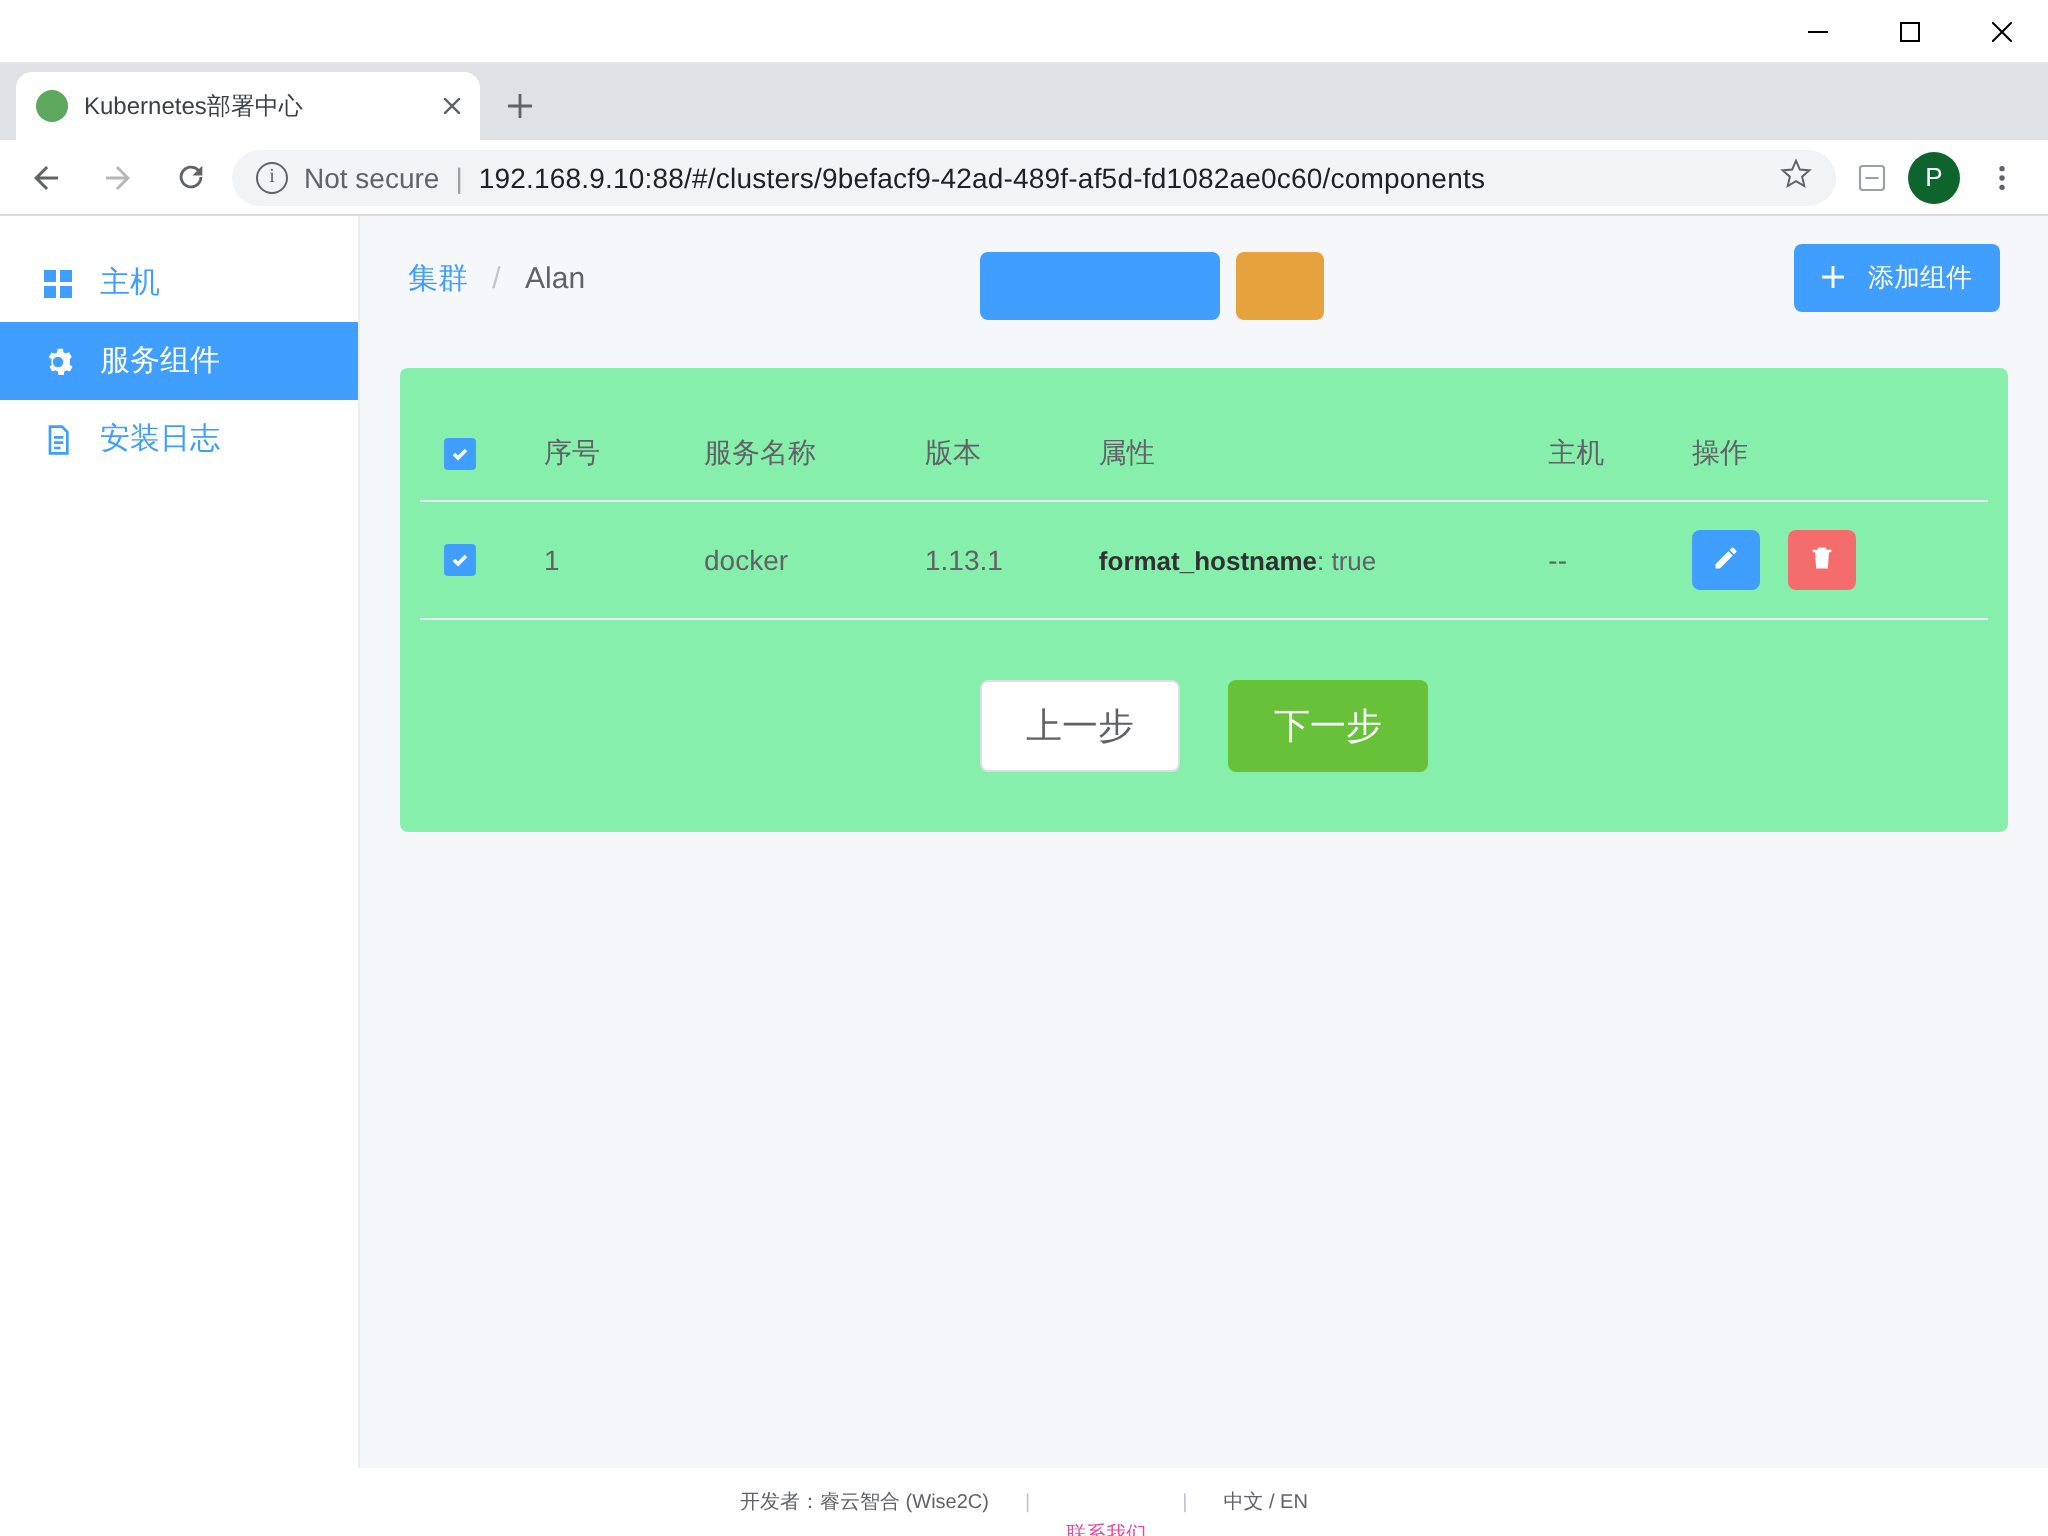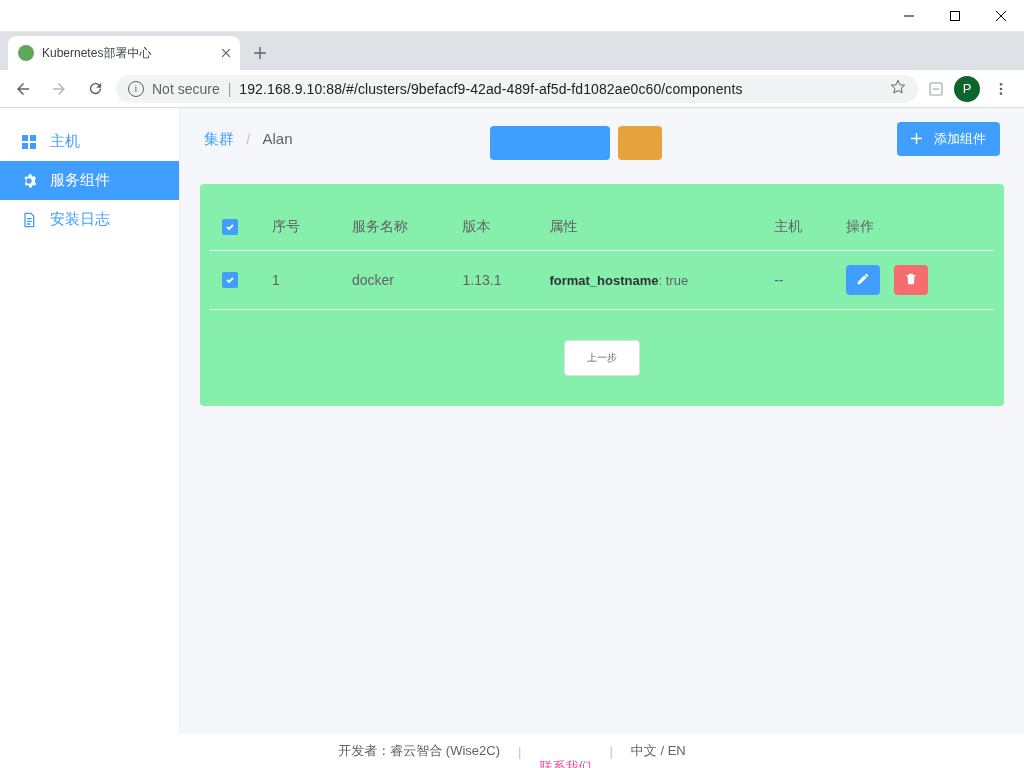--- a/index.html
+++ b/index.html
@@ -57,25 +57,25 @@
 tbody tr { border-bottom: 1px solid #ebeef5; }
 .chk { width: 16px; height: 16px; background: #409eff; border-radius: 2px; display: inline-flex; align-items: center; justify-content: center; color: #fff; font-size: 11px; }
 .attr-cell { font-size: 13px; }
 .attr-key { font-weight: 700; color: #303133; }
 .attr-val { color: #606266; }
 .act-btn { width: 34px; height: 30px; border: none; border-radius: 4px; color: #fff; display: inline-flex; align-items: center; justify-content: center; cursor: pointer; }
 .act-edit { background: #409eff; margin-right: 10px; }
 .act-del { background: #f56c6c; }
 
 .pager { display: flex; justify-content: center; gap: 24px; padding: 30px 0 10px; }
-.pg-btn { padding: 10px 22px; border-radius: 4px; font-size: 10px; cursor: pointer; }
+.pg-btn { padding: 10px 22px; border-radius: 4px; font-size: 18px; cursor: pointer; }
 .pg-prev { background: #fff; border: 1px solid #dcdfe6; color: #606266; }
 .pg-next { background: #67c23a; border: 1px solid #67c23a; color: #fff; }
 
-.footer { position: fixed; bottom: 0; left: 0; right: 0; height: 34px; display: flex; align-items: center; justify-content: center; gap: 18px; font-size: 13px; color: #606266; background: #fff; }
+.footer { position: fixed; bottom: 0; left: 0; right: 0; height: 34px; display: flex; align-items: center; justify-content: center; gap: 18px; font-size: 10px; color: #606266; background: #fff; }
 .footer .link { color: #ec4899; margin-top: 31px; }
 .footer .sep { color: #c0c4cc; }
 </style>
 </head>
 <body>
 
 <div class="window-titlebar">
   <div class="win-btn">
     <svg width="10" height="10" viewBox="0 0 10 10">
         <path d="M0 5h10" stroke="#000" stroke-width="1"></path>
@@ -258,20 +258,21 @@
                     </svg>
                 </span>
               </button>
             </td>
           </tr>
         </tbody>
       </table>
 
       <div class="pager">
         <button class="pg-btn pg-prev">上一步</button>
+        <button class="pg-btn pg-next">下一步</button>
       </div>
     </div>
   </div>
 </div>
 
 <div class="footer">
   <span>
     <span>开发者：</span><span>睿云智合 (Wise2C)</span>
   </span>
   <span class="sep">|</span>

